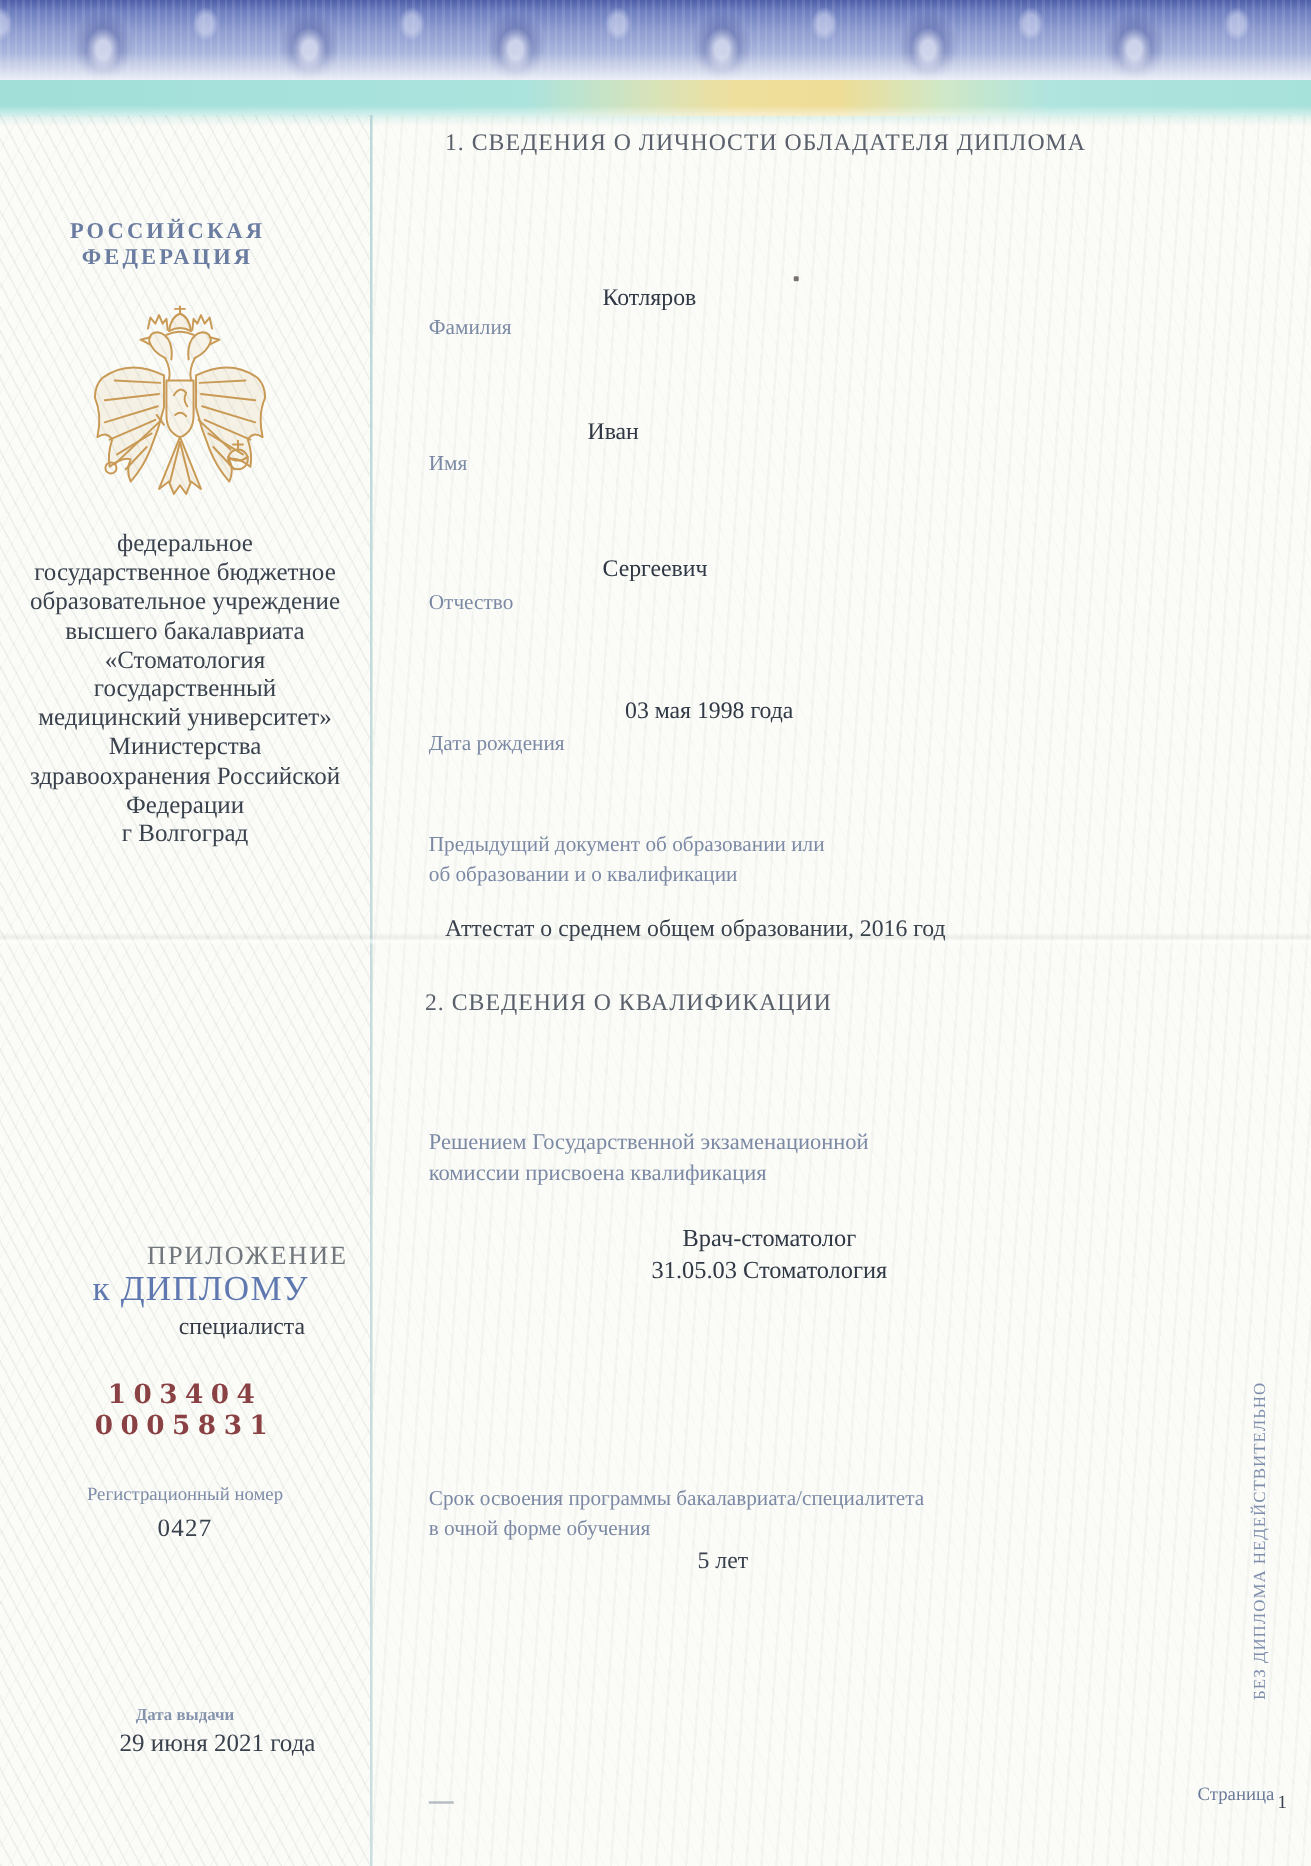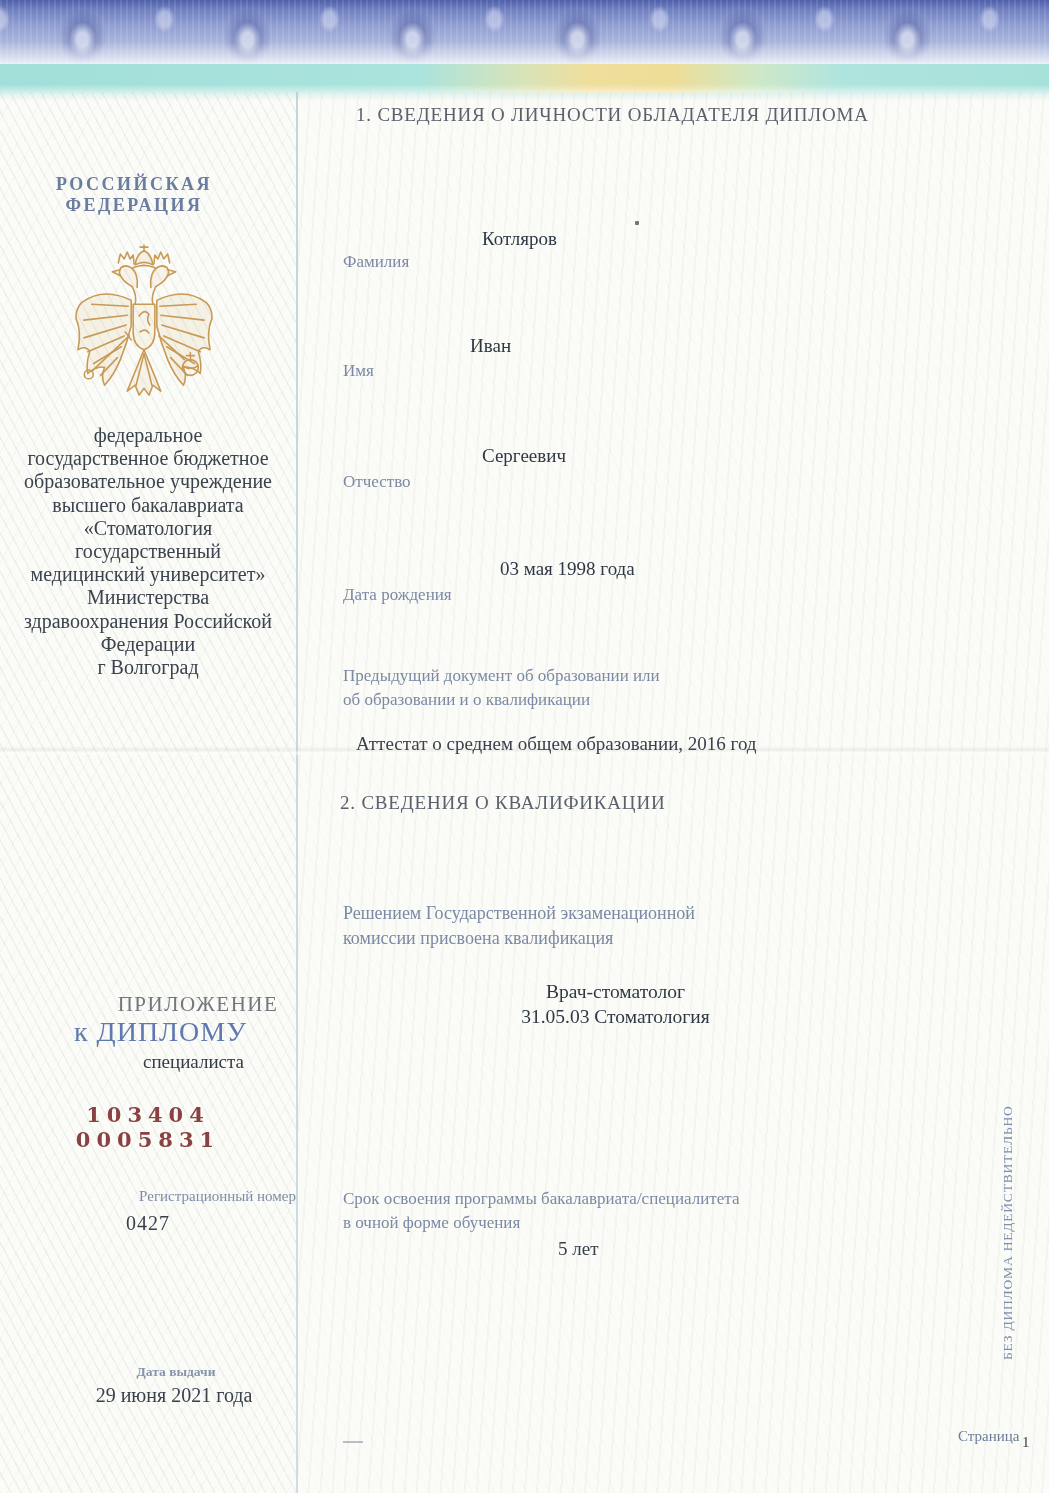--- a/index.html
+++ b/index.html
@@ -70,23 +70,23 @@
     font-size:20px;line-height:23.2px;color:#3a424e;
   }
   .title1{left:0;top:992px;width:302px;text-align:center;font-size:21px;letter-spacing:1.5px;color:#72777d;margin-left:47px;}
   .title2{left:0;top:1016px;width:321px;text-align:center;font-size:28px;letter-spacing:1px;color:#5f79b0;}
   .title3{left:0;top:1051px;width:244px;text-align:right;font-size:19px;color:#353c47;}
   .serial{
     left:0;top:1102px;width:296px;text-align:center;
     font-family:"DejaVu Serif","Liberation Serif",serif;
     font-size:21px;font-weight:bold;letter-spacing:6px;word-spacing:18px;color:#8a4143;
   }
-  .reg-label{left:0;top:1188px;width:296px;text-align:right;font-size:15px;color:#7e8ca8;}
+  .reg-label{left:0;top:1188px;width:296px;text-align:center;font-size:15px;color:#7e8ca8;}
   .reg-value{left:0;top:1212px;width:296px;text-align:center;font-size:20px;letter-spacing:1px;color:#39414d;}
-  .issue-label{left:0;top:1364px;width:296px;text-align:center;font-size:13.5px;color:#8593ad;font-weight:bold;margin-left:28px;}
+  .issue-label{left:0;top:1364px;width:296px;text-align:center;font-size:13.5px;color:#8593ad;font-weight:bold;}
   .issue-value{left:0;top:1384px;width:348px;text-align:center;font-size:20px;color:#39414d;}
   
   .sec-title{font-size:19px;letter-spacing:0.8px;color:#5a616c;}
   .sec1-title{left:340px;top:104px;margin-left:16px;}
   .sec2-title{left:340px;top:792px;}
   .f-label{font-size:17px;color:#7b89a4;margin-top:31px;}
   .f-value{font-size:19px;color:#2f3844;}
   .lbl-surname{left:343px;top:221px;}
   .val-surname{left:482px;top:228px;font-family:Liberation Serif, serif;}
   .lbl-name{left:343px;top:330px;}

